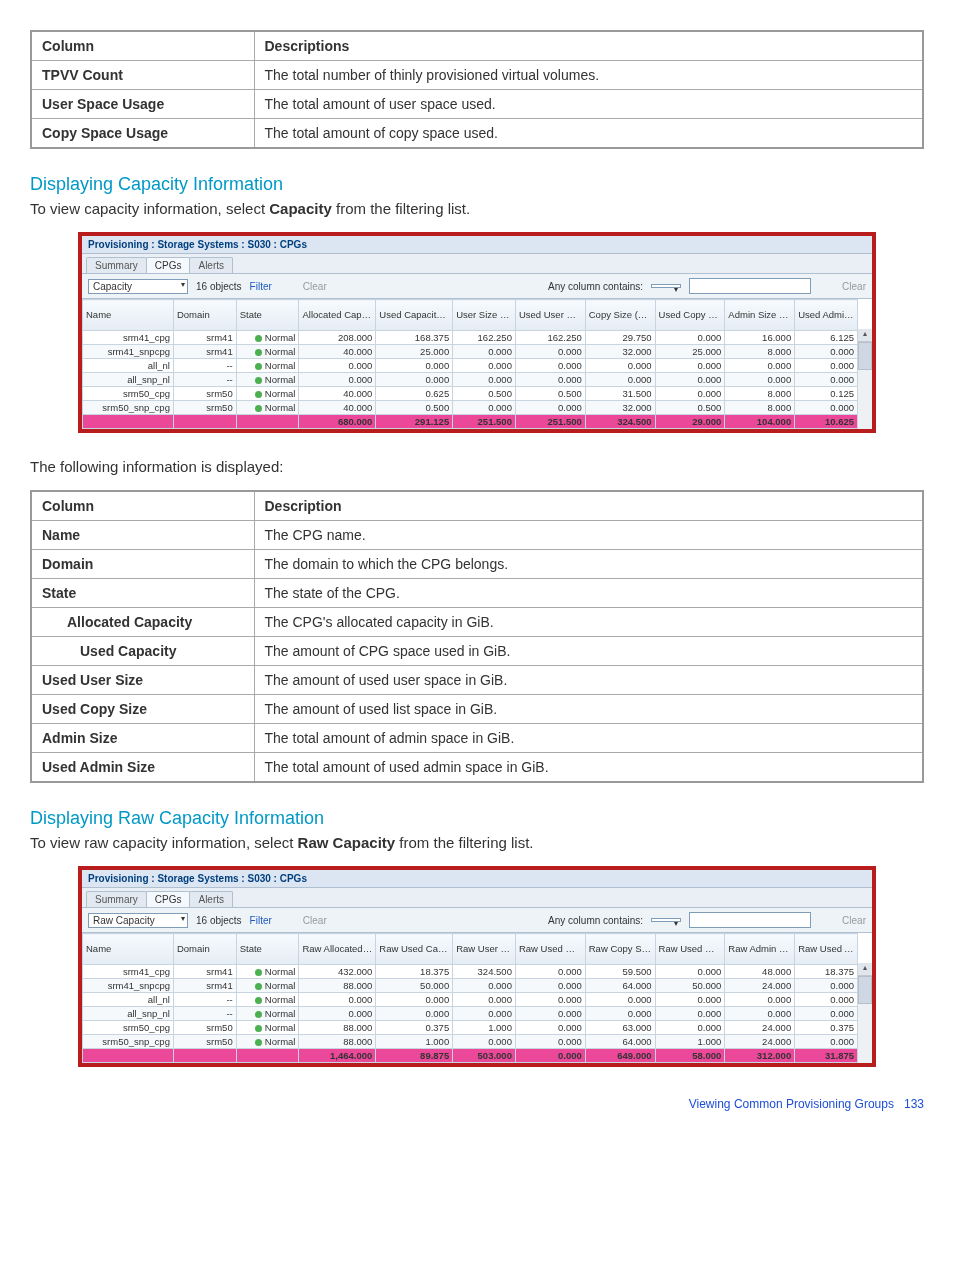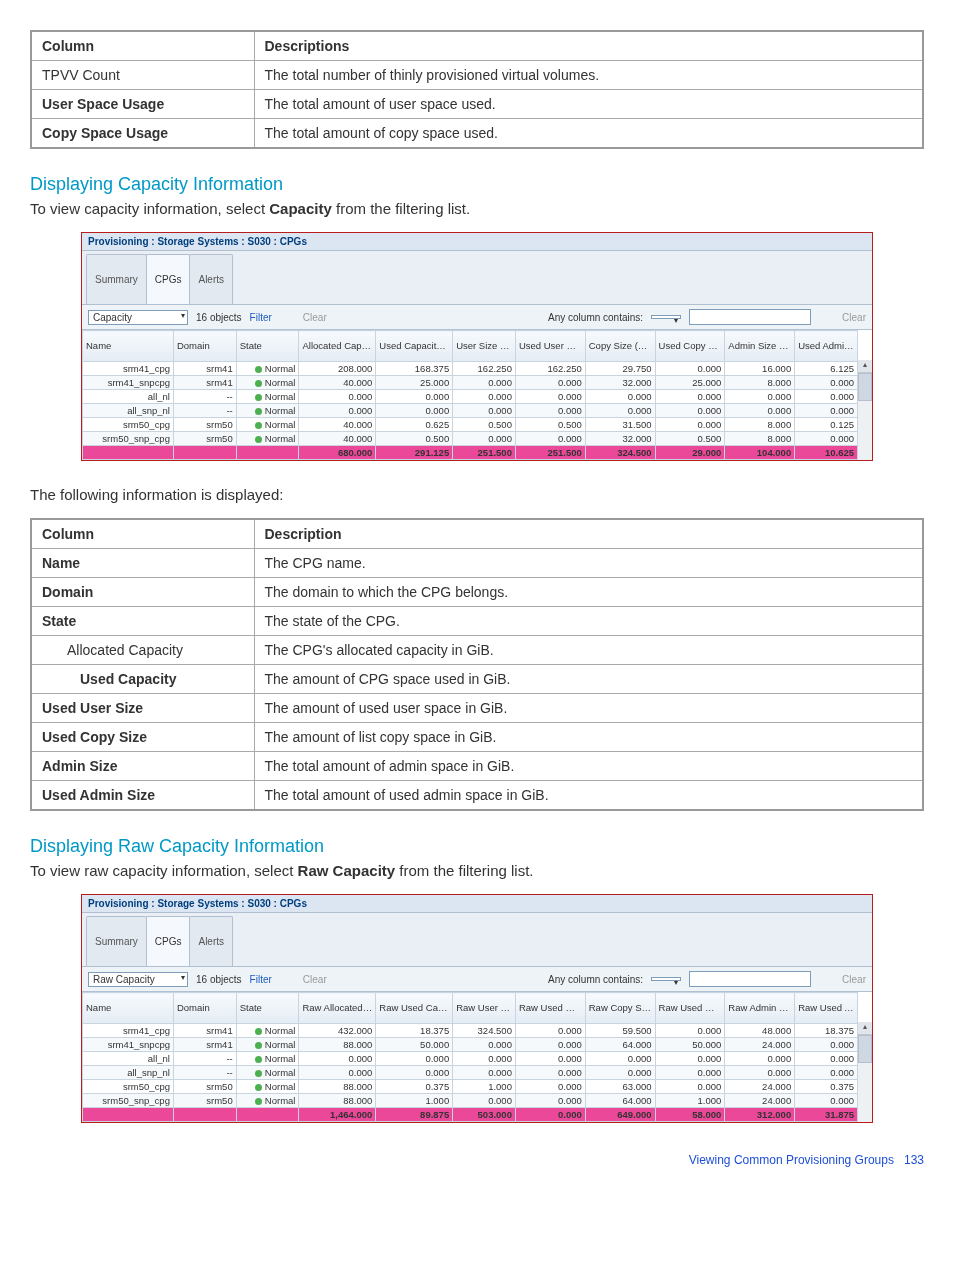--- a/index.html
+++ b/index.html
@@ -35,21 +35,21 @@
 }
 .body-text {
   font-size: 15px;
   margin: 5px 0 15px 0;
 }
 .body-text b { font-weight: bold; }
 .col-narrow { width: 25%; }
 
 
 .screenshot-wrap {
-  border: 1px solid #b91c1c;
+  border: 4px solid #b91c1c;
   background: #e9eff5;
   margin: 10px auto 25px auto;
   max-width: 790px;
   font-size: 10px;
   font-family: Tahoma, Verdana, sans-serif;
 }
 .ss-title {
   color: #003f7f;
   font-weight: bold;
   padding: 3px 6px;
@@ -60,21 +60,21 @@
 .ss-tabs {
   display: flex;
   background: #e9eff5;
   border-bottom: 1px solid #b0c0d0;
   padding: 3px 4px 0 4px;
   gap: 0;
 }
 .ss-tab {
   border: 1px solid #b0c0d0;
   border-bottom: none;
-  padding: 19px 8px;
+  padding: 2px 8px;
   background: #f5f8fc;
   border-radius: 2px 2px 0 0;
   margin-right: -1px;
   cursor: default;
 }
 .ss-tab.inactive { background: #e2e9f0; color: #555; }
 .ss-toolbar {
   display: flex;
   align-items: center;
   padding: 4px 6px;
@@ -172,21 +172,21 @@
 
 <table class="doc-table">
   <thead>
       <tr id="topTableHead">
         <th>Column</th>
         <th>Descriptions</th>
       </tr>
     </thead>
   <tbody id="topTableBody">
       <tr>
-        <td class="col-narrow" style="font-weight: normal;">TPVV Count</td>
+        <td class="col-narrow" style="font-weight: bold;">TPVV Count</td>
         <td>The total number of thinly provisioned virtual volumes.</td>
       </tr>
       <tr>
         <td class="col-narrow" style="font-weight: bold;">User Space Usage</td>
         <td>The total amount of user space used.</td>
       </tr>
       <tr>
         <td class="col-narrow" style="font-weight: bold;">Copy Space Usage</td>
         <td>The total amount of copy space used.</td>
       </tr>
@@ -354,34 +354,34 @@
       </tr>
       <tr>
         <td style="font-weight: bold;">Domain</td>
         <td>The domain to which the CPG belongs.</td>
       </tr>
       <tr>
         <td style="font-weight: bold;">State</td>
         <td>The state of the CPG.</td>
       </tr>
       <tr>
-        <td style="font-weight: normal; padding-left: 35px;">Allocated Capacity</td>
+        <td style="font-weight: bold; padding-left: 35px;">Allocated Capacity</td>
         <td>The CPG's allocated capacity in GiB.</td>
       </tr>
       <tr>
         <td style="font-weight: bold; padding-left: 48px;">Used Capacity</td>
         <td>The amount of CPG space used in GiB.</td>
       </tr>
       <tr>
         <td style="font-weight: bold;">Used User Size</td>
         <td>The amount of used user space in GiB.</td>
       </tr>
       <tr>
         <td style="font-weight: bold;">Used Copy Size</td>
-        <td>The amount of list copy space in GiB.</td>
+        <td>The amount of used list space in GiB.</td>
       </tr>
       <tr>
         <td style="font-weight: bold;">Admin Size</td>
         <td>The total amount of admin space in GiB.</td>
       </tr>
       <tr>
         <td style="font-weight: bold;">Used Admin Size</td>
         <td>The total amount of used admin space in GiB.</td>
       </tr>
     </tbody>

